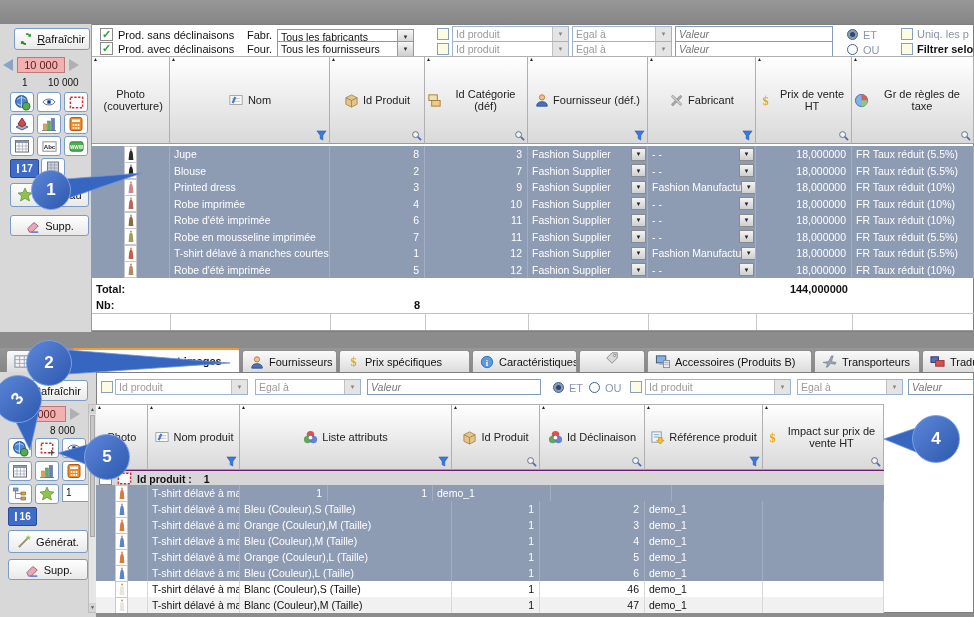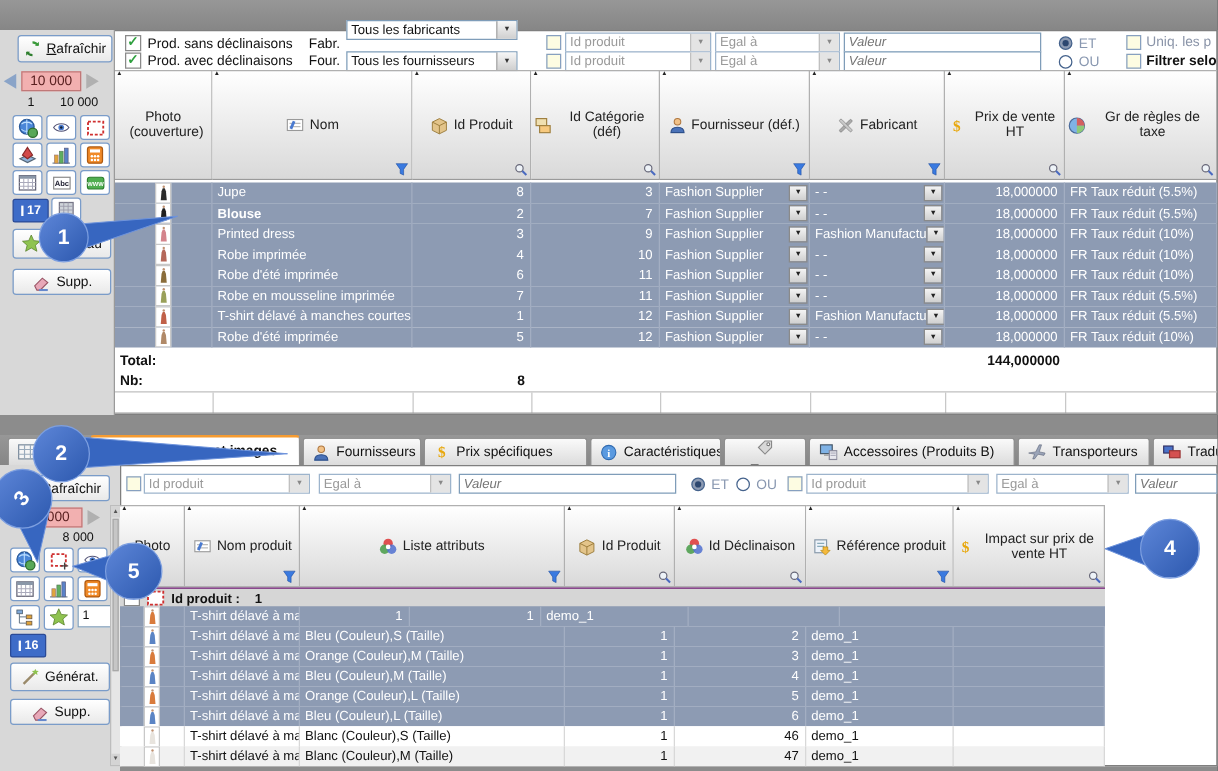--- a/index.html
+++ b/index.html
@@ -203,21 +203,21 @@
       </span>
     <span>Supp.</span>
   </div>
 
   <div class="chk green" style="left:100px;top:28px;width:13px;height:13px">✓</div>
   <div class="lbl" style="left:118px;top:29px">Prod. sans déclinaisons</div>
   <div class="chk green" style="left:100px;top:42px;width:13px;height:13px">✓</div>
   <div class="lbl" style="left:118px;top:43px">Prod. avec déclinaisons</div>
   <div class="lbl" style="left:247px;top:29px">Fabr.</div>
   <div class="lbl" style="left:247px;top:43px">Four.</div>
-  <div class="dd" style="left:277px;top:16px;width:137px">
+  <div class="dd" style="left:277px;top:29px;width:137px">
       <span class="txt">Tous les fabricants</span>
       <span class="arr">▼</span>
     </div>
   <div class="dd" style="left:277px;top:41px;width:137px">
       <span class="txt">Tous les fournisseurs</span>
       <span class="arr">▼</span>
     </div>
 
   <div class="chk" style="left:437px;top:28px"></div>
   <div class="dd dis" style="left:452px;top:26px;width:117px">
@@ -385,21 +385,21 @@
       </div>
       <div class="row sel" style="top: 162.5px; height: 16.5px; width: 882px; font-size: 10.5px;">
         <div class="cell " style="width: 78px; justify-content: center;">
           <span class="thumbbox">
             <svg width="8" height="13" viewBox="0 0 10 16">
               <circle cx="5" cy="1.6" r="1.2" fill="#c09070"></circle>
               <path d="M4 3h2l1.2 3 .8 9H2l.8-9z" fill="#1f1f1f"></path>
             </svg>
           </span>
         </div>
-        <div class="cell txtc" style="width: 160px; font-weight: bold;">Blouse</div>
+        <div class="cell txtc" style="width: 160px;">Blouse</div>
         <div class="cell num" style="width: 95px;">2</div>
         <div class="cell num" style="width: 103px;">7</div>
         <div class="cell txtc" style="width: 120px;">Fashion Supplier<span class="ddbtn">▼</span></div>
         <div class="cell txtc" style="width: 108px;">- -<span class="ddbtn">▼</span></div>
         <div class="cell num" style="width: 96px;">18,000000</div>
         <div class="cell txtc" style="width: 122px;">FR Taux réduit (5.5%)</div>
       </div>
       <div class="row sel" style="top: 179px; height: 16.5px; width: 882px; font-size: 10.5px;">
         <div class="cell " style="width: 78px; justify-content: center;">
           <span class="thumbbox">

